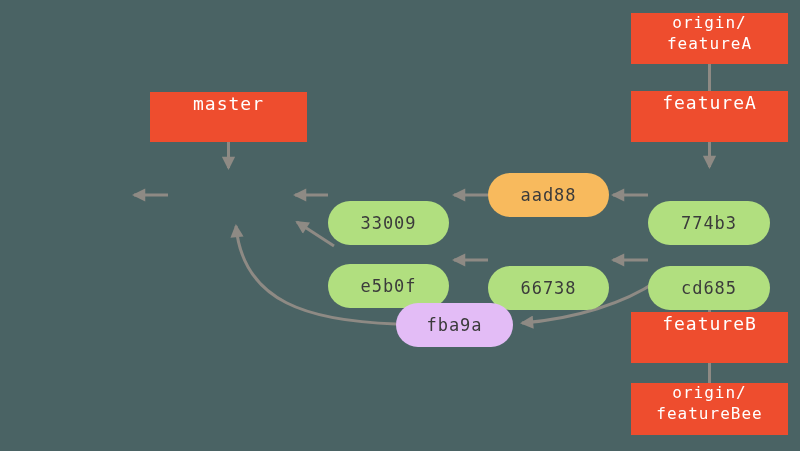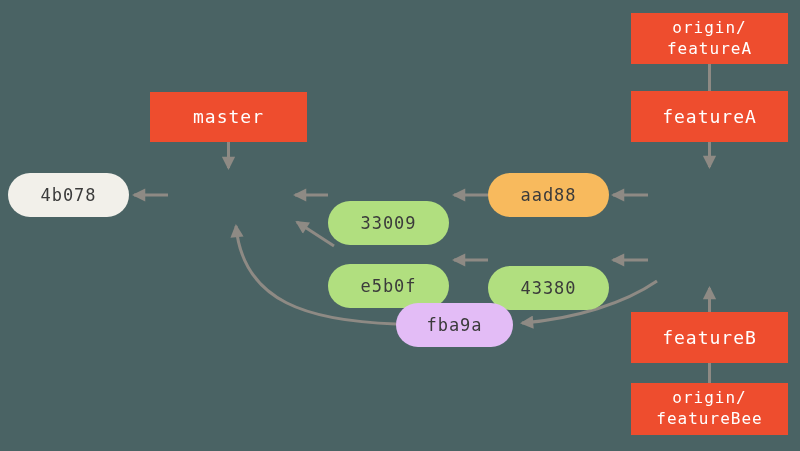--- a/index.html
+++ b/index.html
@@ -29,21 +29,21 @@
 
   .branch {
     position: absolute;
     width: 157px;
     height: 51px;
     background: var(--branch-box, #ee4d2e);
     color: var(--branch-text, #ffffff);
     display: flex;
     flex-direction: column;
     align-items: center;
-    justify-content: center;
+    justify-content: flex-start;
     z-index: 2;
     font-size: 16px;
     line-height: 1.3;
     text-align: center;
     letter-spacing: 1px;
   }
   .branch.single { font-size: 18px; }
 
   .pill {
     position: absolute;
@@ -118,28 +118,29 @@
 
   <div class="branch single" style="left:150px; top:92px; height:50px;">
     <span>master</span>
   </div>
 
   <div class="branch" style="left:631px; top:383px; height:52px;">
     <span>origin/</span>
     <span>featureBee</span>
   </div>
 
-  <div class="pill" style="left:8px; top:173px; width:121px;" data-color="offwhite">4b078</div>
 
 
   <div class="pill" style="left:328px; top:173px; width:121px;" data-color="green">33009</div>
 
   <div class="pill" style="left:488px; top:173px; width:121px;" data-color="orange">aad88</div>
 
+  <div class="pill" style="left:648px; top:173px; width:122px;" data-color="green">774b3</div>
 
   <div class="pill" style="left:328px; top:236px; width:121px;" data-color="green">e5b0f</div>
 
-  <div class="pill" style="left:488px; top:238px; width:121px;" data-color="green">43380</div>
+  <div class="pill" style="left:488px; top:238px; width:121px;" data-color="green">66738</div>
 
+  <div class="pill" style="left:648px; top:238px; width:122px;" data-color="green">cd685</div>
 
   <div class="pill" style="left:396px; top:303px; width:117px;text-align:center;" data-color="purple">fba9a</div>
 
 </div>
 
 </body></html>

